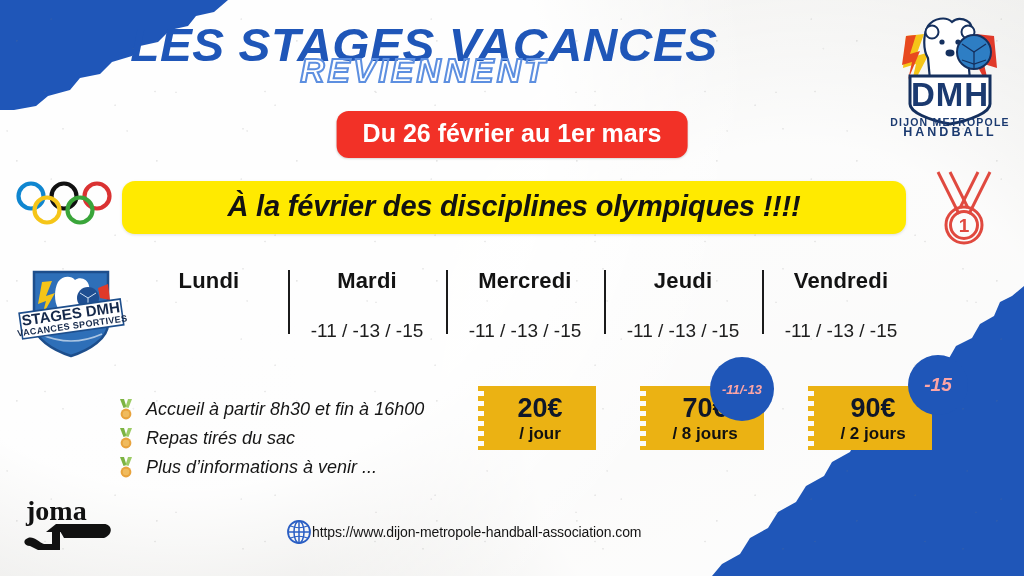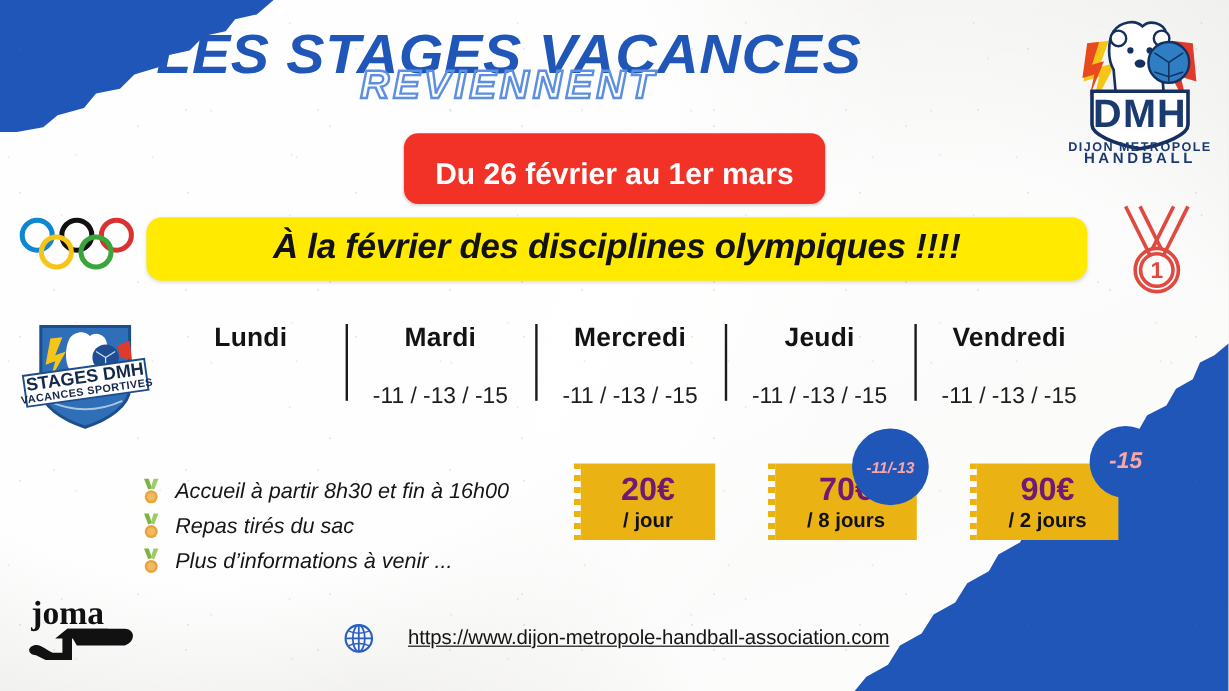--- a/index.html
+++ b/index.html
@@ -50,21 +50,21 @@
     color:transparent;
     -webkit-text-stroke:2px #5d8fe0;
     text-shadow:0 0 0 rgba(0,0,0,0);
     transform:scaleX(1.02);
   }
 
   
   #date-banner{
     top:111px;left:50%;transform:translateX(-50%);
     background:#f23127;color:#ffffff;border-radius:12px;
-    padding:20px 26px 10px;font-size:25px;font-weight:bold;white-space:nowrap;
+    padding:8px 26px 10px;font-size:25px;font-weight:bold;white-space:nowrap;
     box-shadow:0 1px 2px rgba(0,0,0,.15);
   }
 
   
   #slogan-banner{
     top:181px;left:122px;width:784px;box-sizing:border-box;
     background:#ffea00;border-radius:13px;
     padding:9px 16px 11px;text-align:center;
     box-shadow:0 1px 3px rgba(0,0,0,.12);
   }
@@ -100,40 +100,40 @@
       linear-gradient(#000,#000);
     mask-size:6px 100%, calc(100% - 12px) 100%;
     mask-position:0 0, 6px 0;
     mask-repeat:repeat-y, no-repeat;
   }
   .ticket-wrap{position:absolute;z-index:5;}
   .ticket::after{
     content:"";position:absolute;right:0;top:0;bottom:0;width:6px;
     background:repeating-linear-gradient(to bottom,#ebb213 0 5px,transparent 5px 10px);
   }
-  .price{font-size:27px;font-weight:bold;color:#701a75;line-height:1.05;}
+  .price{font-size:27px;font-weight:bold;color:#0f172a;line-height:1.05;}
   .per{font-size:17px;font-weight:bold;color:#111;line-height:1.2;margin-top:2px;}
 
   .age-bubble{
     position:absolute;border-radius:50%;background:#1f56b8;color:#fca5a5;
     display:flex;align-items:center;justify-content:center;
     font-weight:bold;font-style:italic;z-index:6;
   }
 
   
   #info-list{top:396px;left:118px;}
   .info-row{display:flex;align-items:center;height:27px;margin-bottom:2px;}
   .info-text{
     font-size:18px;font-style:italic;color:#161616;margin-left:12px;white-space:nowrap;
   }
 
   
   #footer-url{top:519px;left:286px;display:flex;align-items:center;}
   #url-text{
-    font-size:17px;color:#141414;text-decoration:underline;margin-left:28px;white-space:nowrap;
+    font-size:14px;color:#141414;margin-left:0;white-space:nowrap;
     letter-spacing:-.1px;
   }
 
   
   #dmh-logo{top:8px;right:14px;width:120px;height:128px;}
   #rings{top:178px;left:14px;width:100px;height:52px;}
   #medal-icon{top:168px;right:14px;width:92px;height:80px;}
   #stages-badge{top:264px;left:12px;width:118px;height:98px;}
   #joma-logo{bottom:18px;left:16px;width:110px;height:64px;}
 </style>

